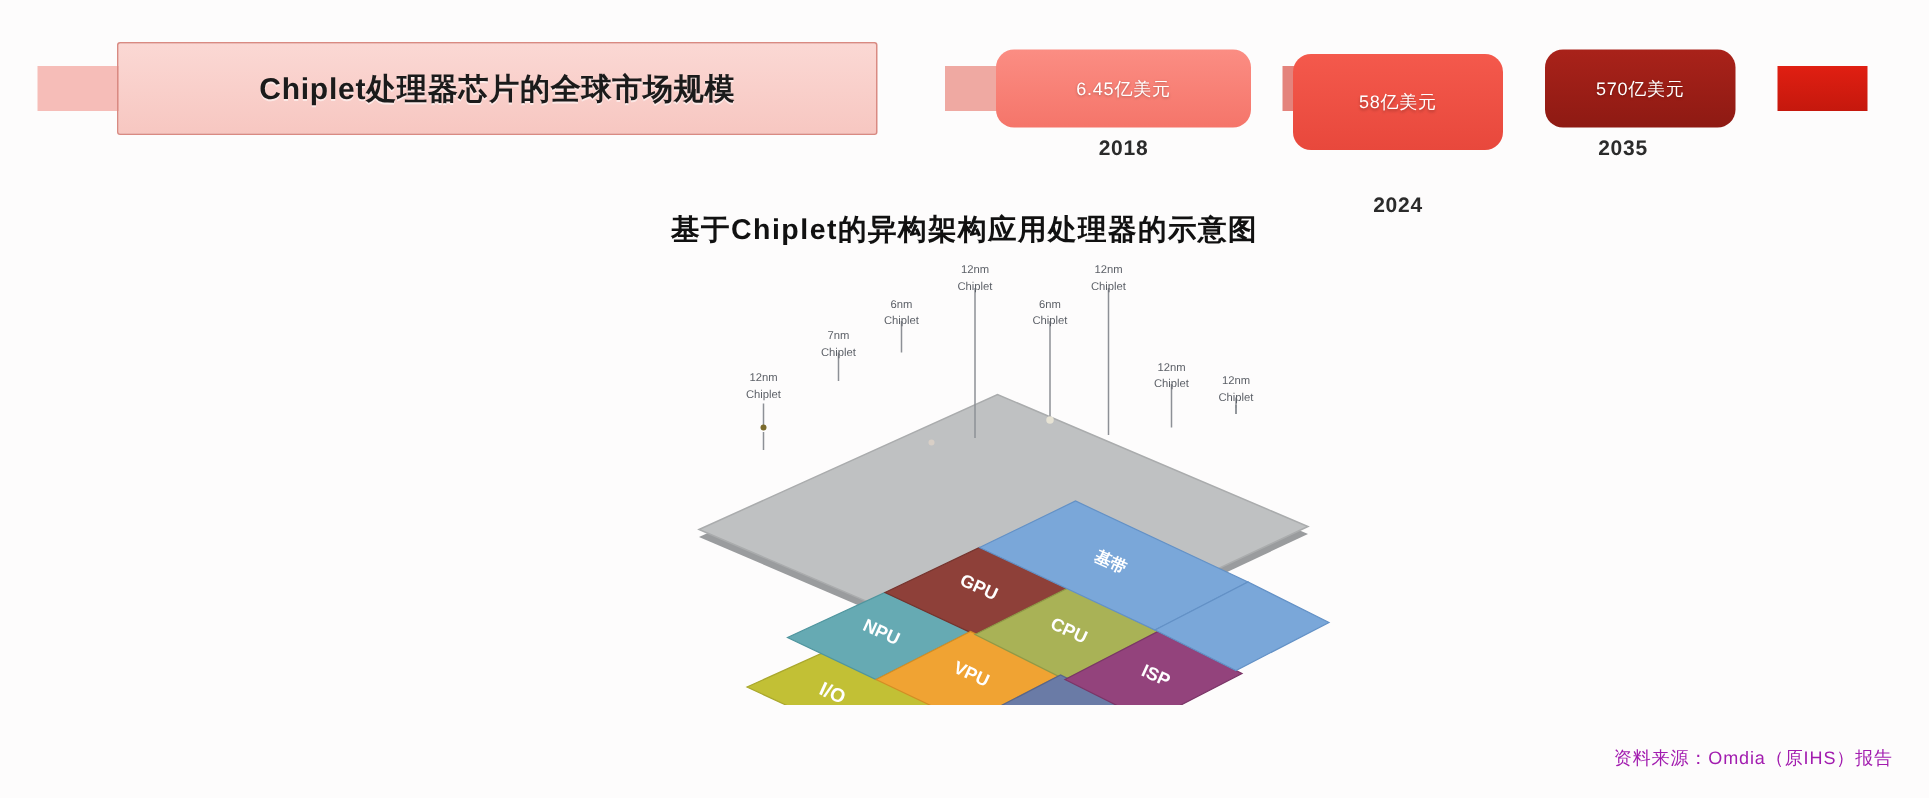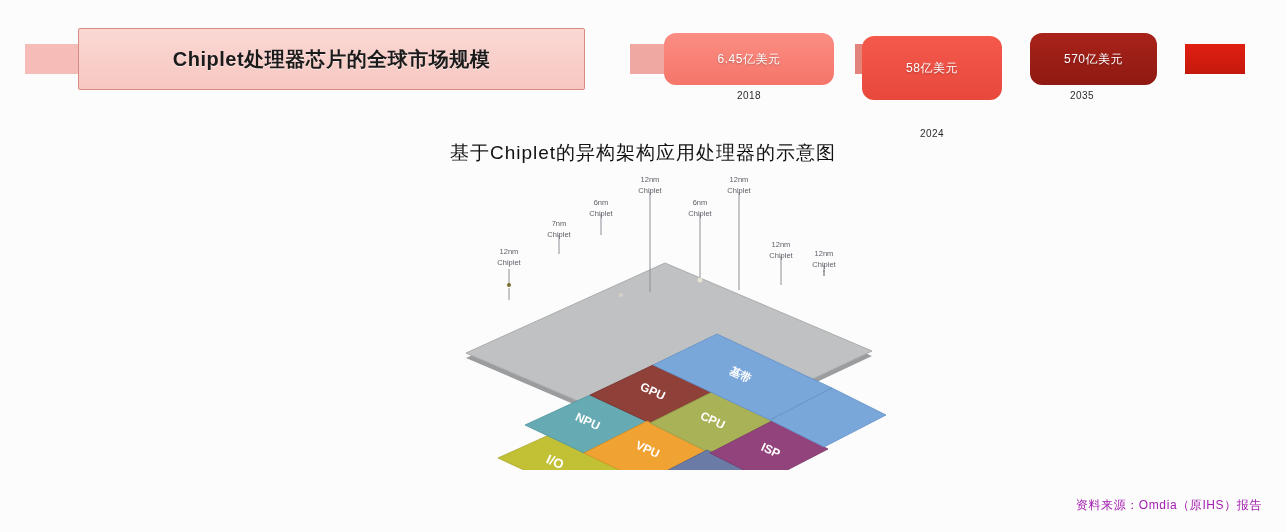--- a/index.html
+++ b/index.html
@@ -42,30 +42,30 @@
     background:linear-gradient(180deg,#f4594c,#e8483c);}
   #val-box-2{left:1030px;top:33px;width:127px;height:52px;
     background:linear-gradient(180deg,#a9221a,#8e1a13);}
   .val-box .txt{
     font-size:12px;font-weight:normal;color:#ffffff;letter-spacing:.5px;
     text-shadow:0 1px 2px rgba(0,0,0,.28);
   }
 
   .year{
     position:absolute;top:90px;width:170px;text-align:center;
-    font-size:10px;color:#2b2b2b;letter-spacing:.5px;
+    font-size:14px;color:#2b2b2b;letter-spacing:.5px;font-weight:bold;
   }
   #year-0{left:664px;}
   #year-1{left:862px;width:140px;margin-top:38px;}
   #year-2{left:1012px;width:140px;}
 
   
   #section-title{
     position:absolute;left:0;top:140px;width:1286px;text-align:center;
-    font-size:19px;font-weight:normal;color:#111;letter-spacing:1px;
+    font-size:19px;font-weight:bold;color:#111;letter-spacing:1px;
   }
 
   
   #diagram{position:absolute;left:0;top:170px;width:1286px;height:300px;}
   #diagram svg{display:block;}
 
   .cl-label{font-size:7.5px;fill:#5b5f66;font-family:"Liberation Sans",sans-serif;}
   .blk-label{fill:#ffffff;font-family:"Liberation Sans",sans-serif;font-weight:bold;}
 
   

